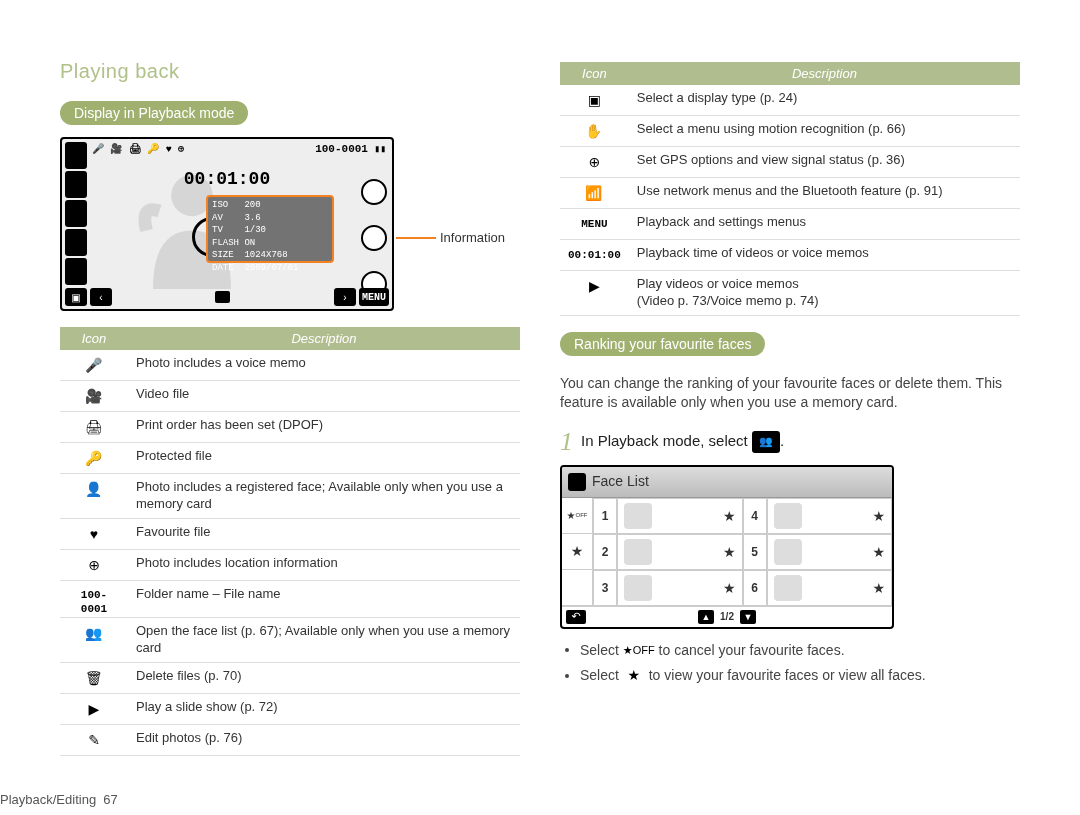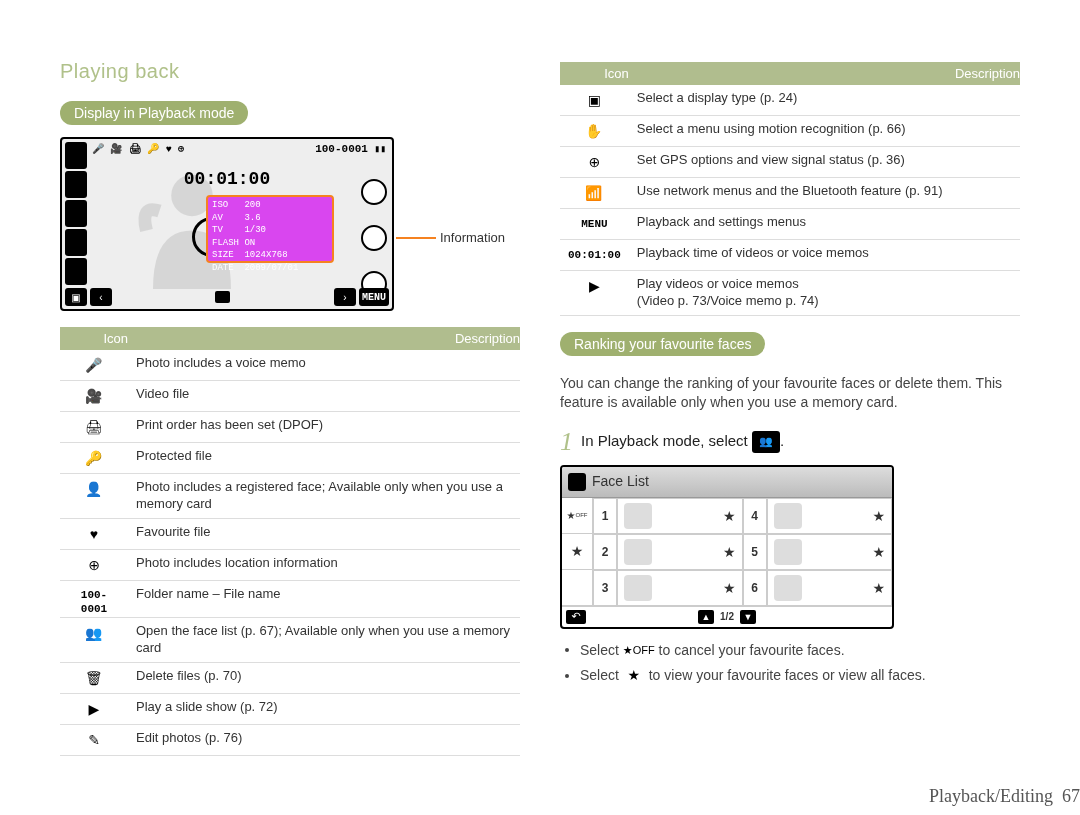--- a/index.html
+++ b/index.html
@@ -86,21 +86,21 @@
     font-weight: bold;
     font-size: 18px;
     color: #000;
   }
   .screen .info-box {
     position: absolute;
     right: 58px;
     top: 56px;
     width: 128px;
     height: 68px;
-    background: #d946ef;
+    background: #737373;
     color: #fff;
     font-family: "Courier New", monospace;
     font-size: 9px;
     padding: 2px 4px;
     border: 2px solid #f58220;
     border-radius: 4px;
     line-height: 1.4;
     box-sizing: border-box;
   }
   .screen .info-box span { white-space: pre; }
@@ -194,23 +194,24 @@
   }
   .screen-wrap { position: relative; }
   table.icon-table {
     width: 100%;
     border-collapse: collapse;
     font-size: 13px;
   }
   table.icon-table th {
     background: #b0bd8e;
     color: #fff;
-    text-align: right;
+    text-align: center;
     padding: 4px 0;
     font-weight: normal;
+    font-style: italic;
   }
   table.icon-table td {
     padding: 5px 8px;
     border-bottom: 1px solid #ddd;
     vertical-align: top;
     line-height: 1.3;
   }
   table.icon-table td.icon-cell {
     width: 52px;
     text-align: center;
@@ -317,24 +318,23 @@
     background:#000; border-radius:2px; color:#fff;
     font-size:11px; display:flex; align-items:center; justify-content:center;
   }
   ul.bullets { margin: 4px 0; padding-left: 20px; }
   ul.bullets li { font-size: 14px; margin-bottom: 4px; color:#444; }
   .footer {
     position: absolute;
     left: 0;
     bottom: 8px;
     width: 1080px;
-    text-align: right;
-    font-size: 18px;
+    text-align: left;
+    font-size: 13px;
     color: #555;
-    font-family: Liberation Serif, serif;
   }
   .page-wrap { position: relative; width:956px; height:815px; }
   .mono-small { font-family: Liberation Mono, monospace; font-weight:bold; font-size:11px; }
 </style>
 </head>
 <body>
 
 <div class="page-wrap">
 <div class="page">
 

